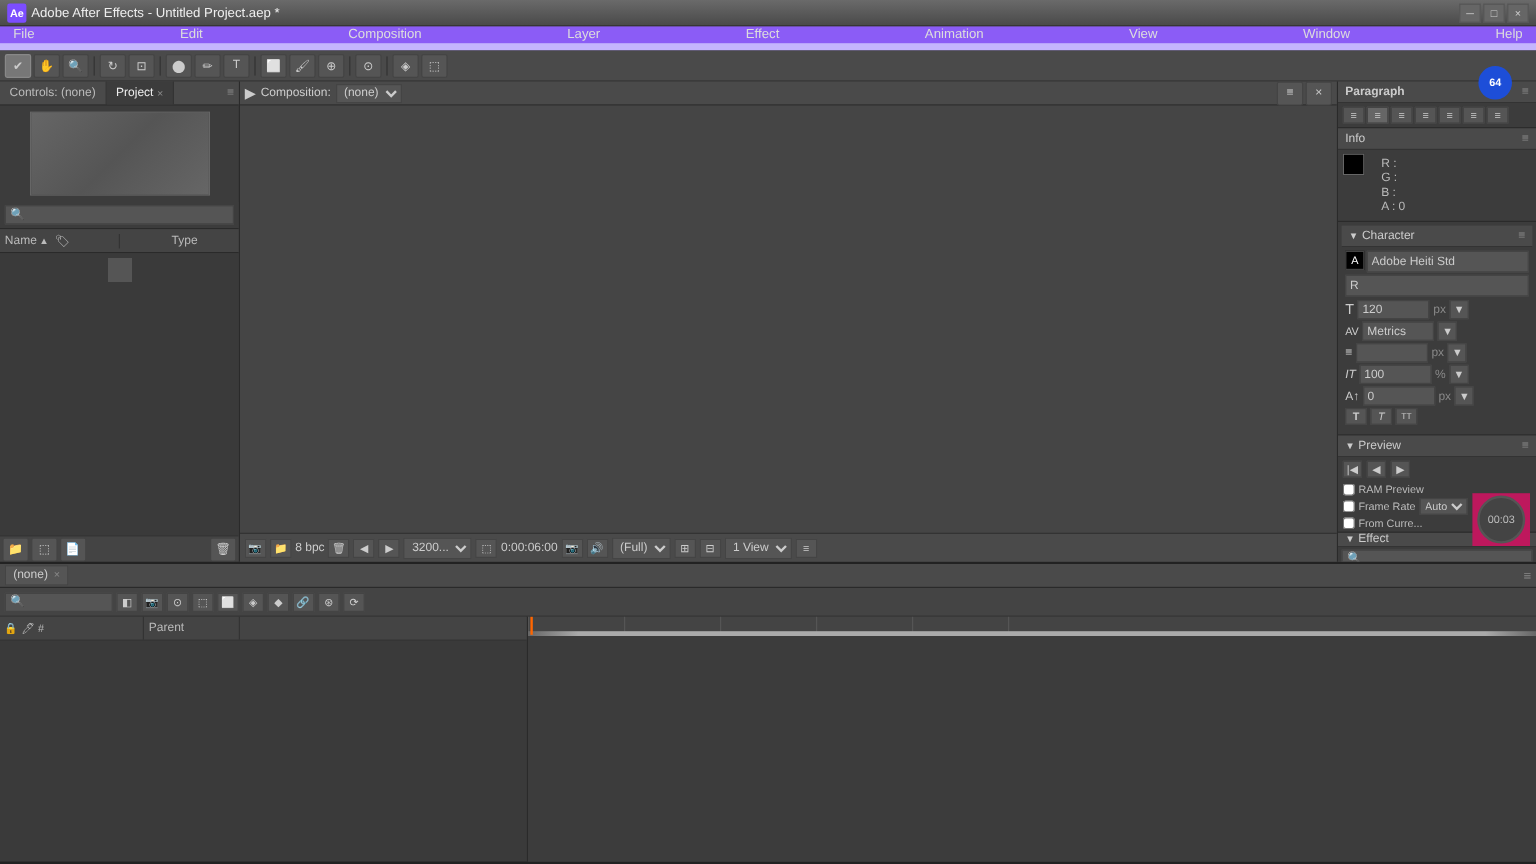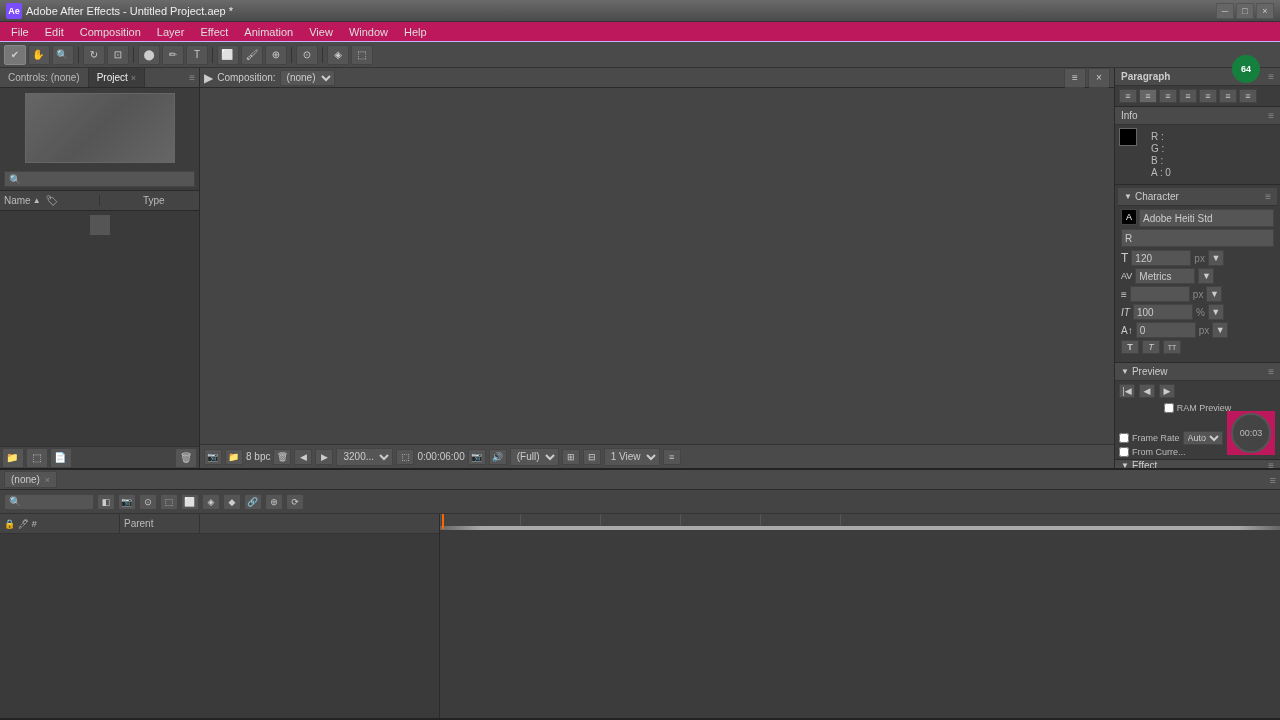--- a/index.html
+++ b/index.html
@@ -54,27 +54,28 @@
       color: #ccc;
       font-size: 9px;
       display: flex;
       align-items: center;
       justify-content: center;
       cursor: pointer;
     }
 
     
     #menu-bar {
-      background: #be185d;
+      background: #8b5cf6;
       height: 20px;
       display: flex;
       align-items: center;
       padding: 0 4px;
-      border-bottom: 1px solid #c4b5fd;
+      border-bottom: 6px solid #c4b5fd;
       gap: 2px;
+      justify-content: space-between;
     }
     .menu-item {
       padding: 2px 7px;
       cursor: pointer;
       color: #ddd;
       font-size: 11px;
       border-radius: 2px;
     }
 
     
@@ -580,21 +581,21 @@
       color: #888;
     }
 
     
     #green-indicator {
       position: absolute;
       right: 20px;
       top: 55px;
       width: 28px;
       height: 28px;
-      background: #15803d;
+      background: #1d4ed8;
       border-radius: 50%;
       display: flex;
       align-items: center;
       justify-content: center;
       font-size: 9px;
       color: #fff;
       font-weight: bold;
       z-index: 100;
     }
 
@@ -906,21 +907,21 @@
         <span class="arrow">▼</span>
         <span>Preview</span>
         <span class="menu-icon">≡</span>
       </div>
       <div class="preview-controls">
         <div class="prev-btn">|◀</div>
         <div class="prev-btn">◀</div>
         <div class="prev-btn">▶</div>
       </div>
       <div style="padding:2px 4px; font-size:9px; color:#bbb;">
-        <div style="display:flex; align-items:center; gap:3px; margin-bottom:18px;justify-content:center;">
+        <div style="display:flex; align-items:center; gap:3px; margin-bottom:2px;">
           <input type="checkbox" style="width: 10px; height: 10px;">
           <span>RAM Preview</span>
         </div>
         <div style="display:flex; align-items:center; gap:3px; margin-bottom:2px;">
           <input type="checkbox" style="width: 10px; height: 10px;">
           <span>Frame Rate</span>
           <select style="background:#555; border:1px solid #444; color:#ccc; font-size:9px; height:14px; width:40px;">
             <option>Auto</option>
           </select>
         </div>

